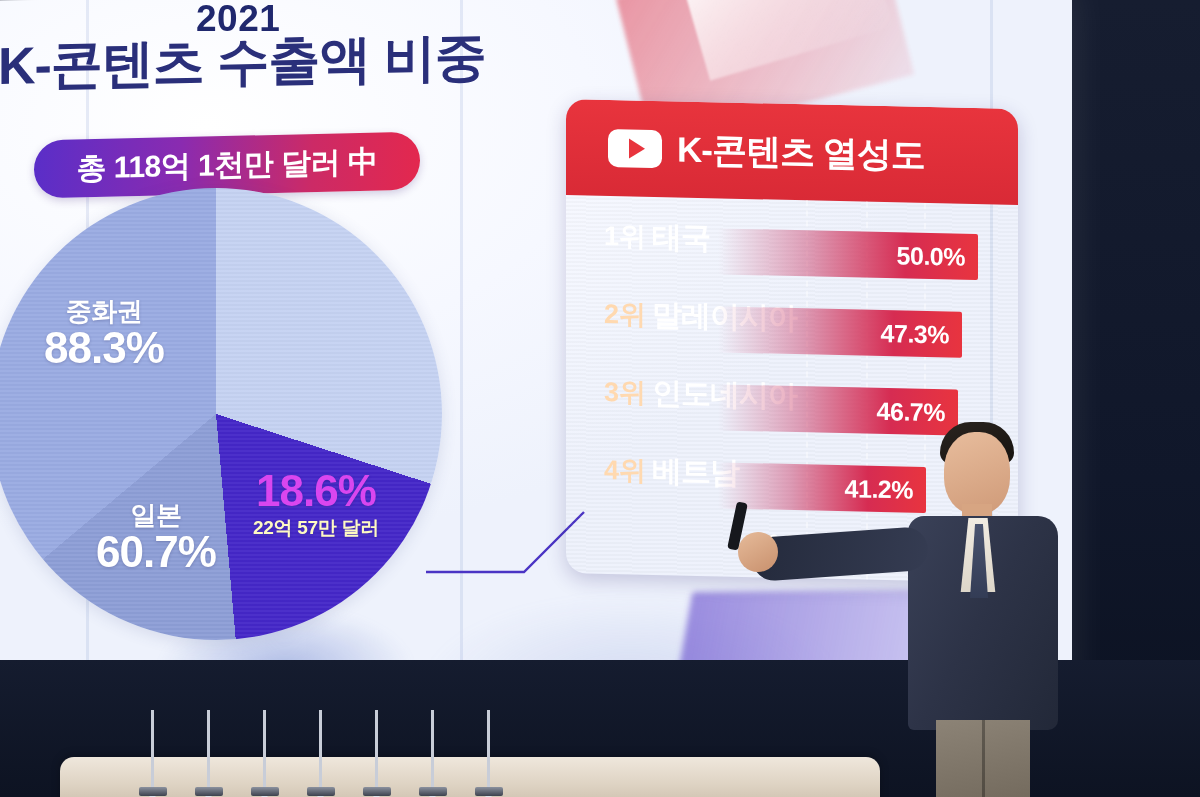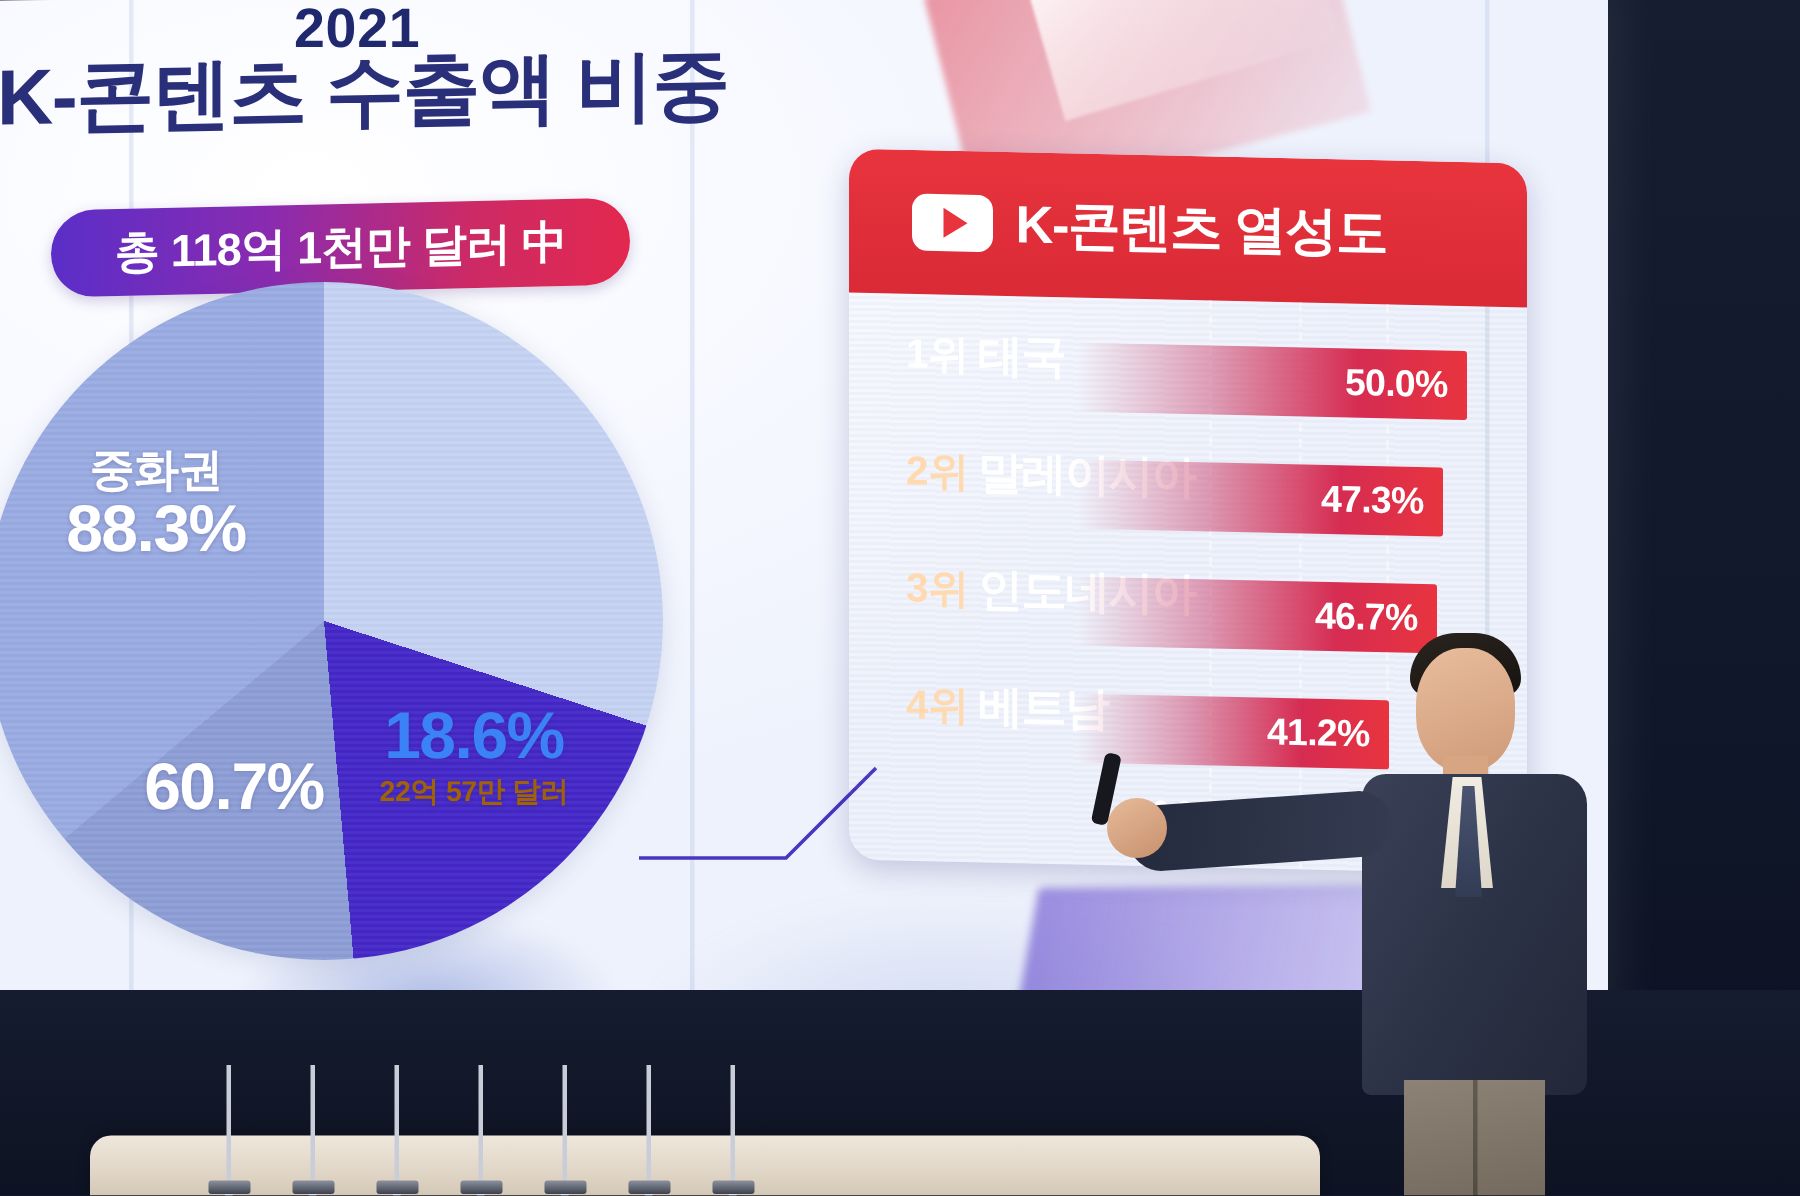--- a/index.html
+++ b/index.html
@@ -60,28 +60,28 @@
       background:conic-gradient(
         #c5d2f2 0deg 108deg,
         #4427c8 108deg 175deg,
         #8d9ed6 175deg 230deg,
         #9aabe2 230deg 360deg);
       box-shadow:0 3px 16px rgba(60,70,130,.14);}
   .pie-texture{position:absolute;left:0;top:0;width:452px;height:452px;border-radius:50%;
       background:repeating-linear-gradient(0deg,rgba(255,255,255,.045) 0 2px,rgba(0,0,0,.02) 2px 4px);
       pointer-events:none;}
   .lbl{position:absolute;color:#ffffff;text-align:center;text-shadow:0 1px 3px rgba(40,40,90,.25);}
-  .lbl .name{font-size:30px;font-weight:800;letter-spacing:-.5px;line-height:1.05;}
+  .lbl .name{font-size:26px;font-weight:800;letter-spacing:-.5px;line-height:1.05;}
   .lbl .val{font-size:44px;font-weight:800;letter-spacing:-1px;line-height:1.05;}
   .lbl .sub{font-size:19px;font-weight:600;letter-spacing:-.3px;margin-top:1px;}
   .lbl-cn{left:14px;top:110px;width:200px;}
   .lbl-jp{left:66px;top:314px;width:200px;}
   .lbl-sea{left:226px;top:280px;width:200px;}
-  .lbl-sea .val{color:#3b82f6;}
-  .lbl-sea .sub{color:#a16207;}
+  .lbl-sea .val{color:#d946ef;}
+  .lbl-sea .sub{color:#fef9c3;}
 
   
   .connector{position:absolute;left:420px;top:498px;width:170px;height:86px;}
 
   
   .panel{position:absolute;left:566px;top:104px;width:452px;height:474px;
       transform:skewY(1.25deg);border-radius:20px;overflow:hidden;
       box-shadow:0 6px 20px rgba(40,30,110,.22);}
   .panel-head{height:96px;background:linear-gradient(180deg,#e8343d 0%,#d92a36 100%);
       display:flex;align-items:center;padding-left:42px;gap:15px;}
@@ -180,20 +180,21 @@
   <div class="pie-wrap">
     <div class="pie"></div>
     <div class="pie-texture"></div>
 
     <div class="lbl lbl-cn">
       <div class="name">중화권</div>
       <div class="val">88.3%</div>
     </div>
 
     <div class="lbl lbl-jp">
+      <div class="name">일본</div>
       <div class="val">60.7%</div>
     </div>
 
     <div class="lbl lbl-sea">
       <div class="val">18.6%</div>
       <div class="sub">22억 57만 달러</div>
     </div>
   </div>
 
   <svg class="connector" viewBox="0 0 170 86">

